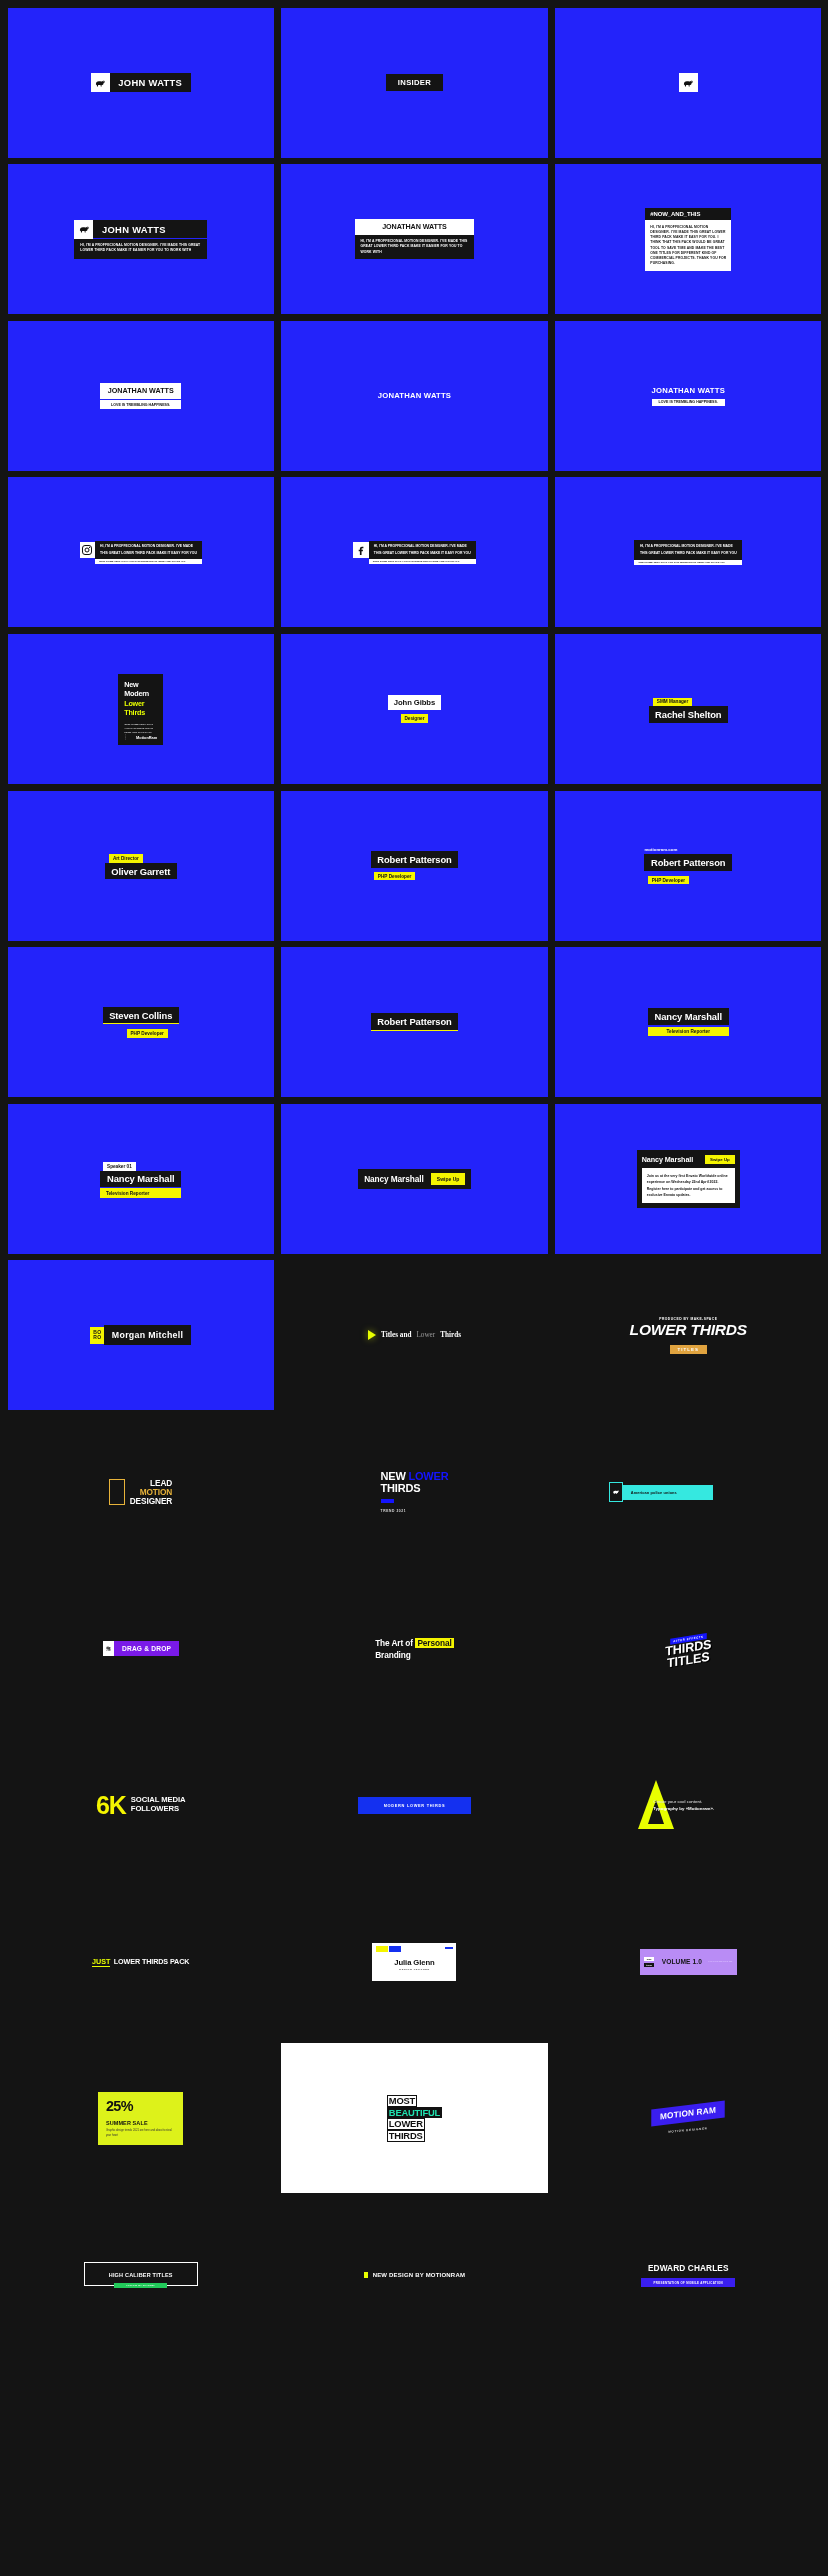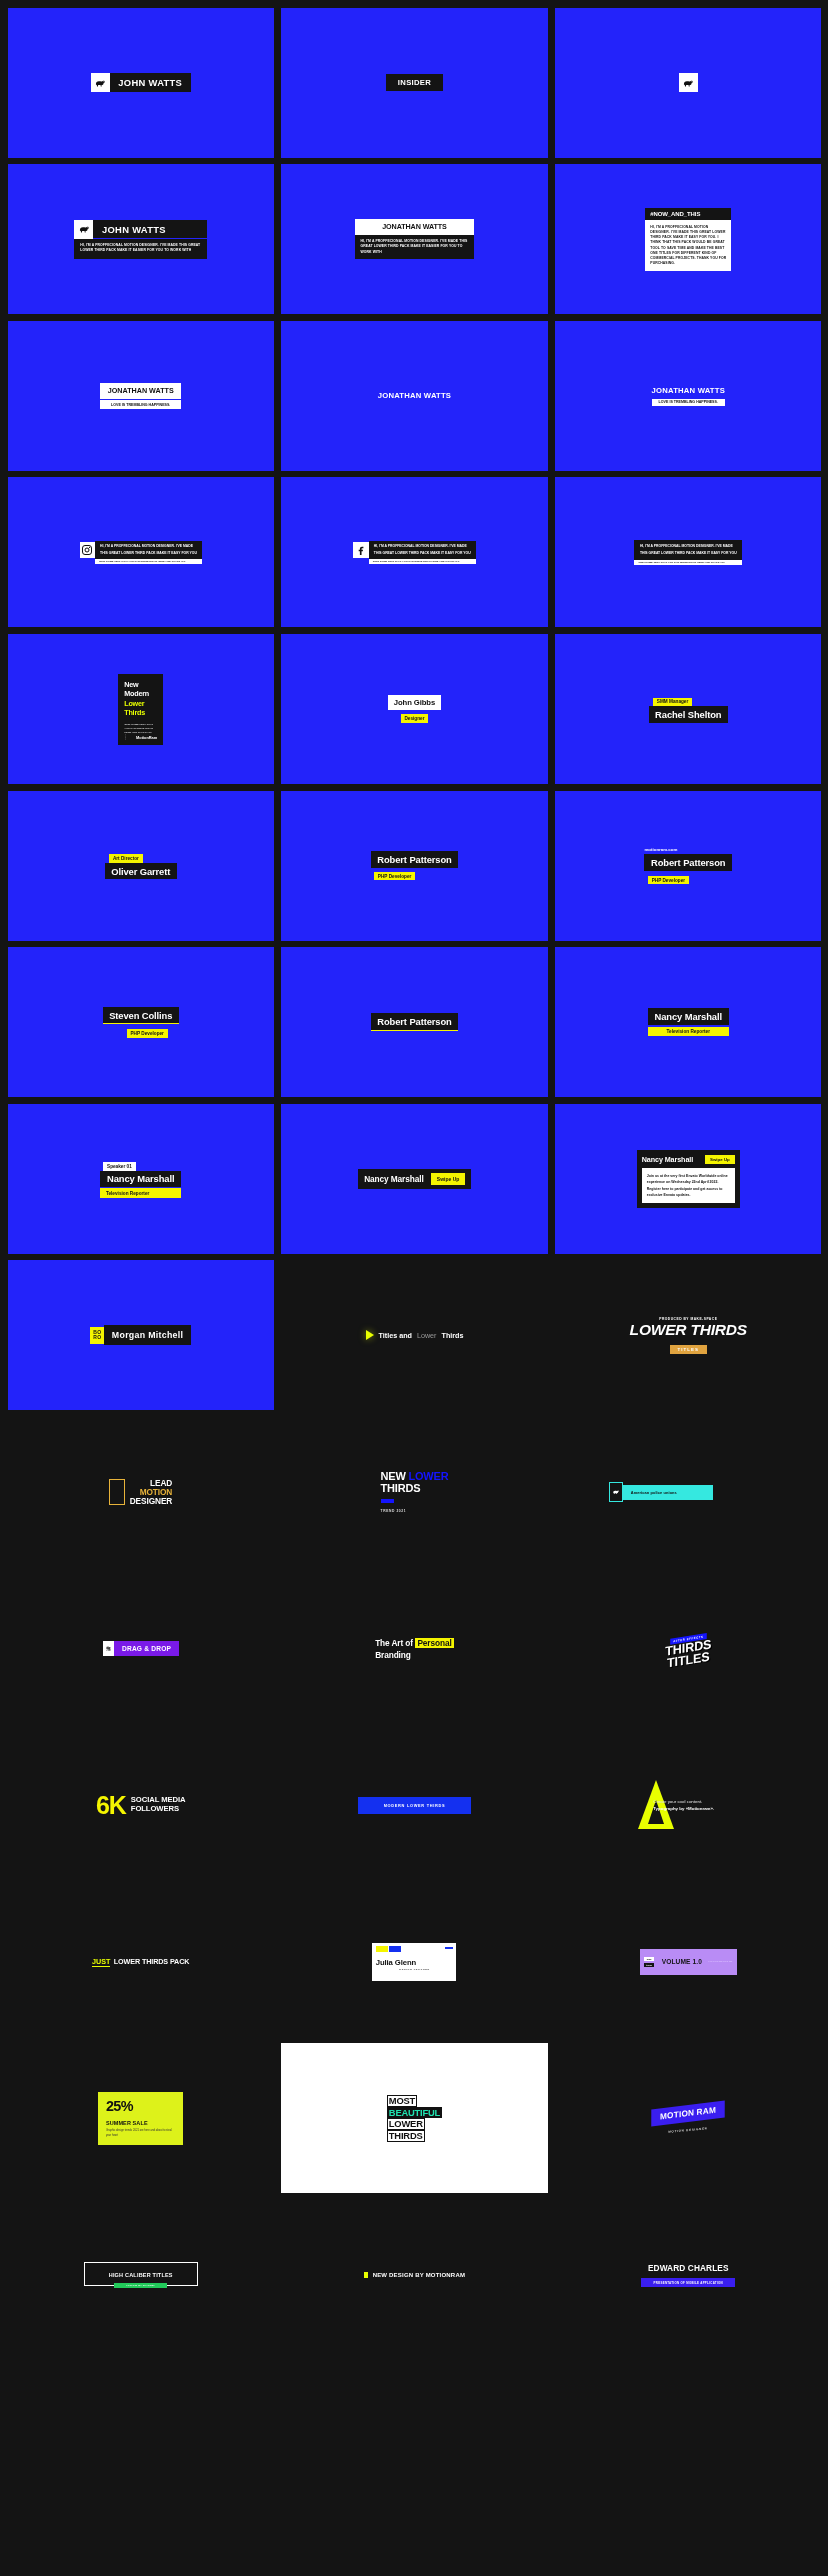--- a/index.html
+++ b/index.html
@@ -96,21 +96,21 @@
   .swipe-card { background:#141414; padding:5px; width:103px; }
   .swipe-top { display:flex; align-items:center; justify-content:space-between; }
   .swipe-body { background:#fff; color:#111; font-size:3.5px; line-height:1.85;
     padding:4.4px 5px; margin-top:4.4px; font-weight:600; }
 
   
   .boro { background:#f5f500; color:#111; font-weight:800; font-size:5px;
     line-height:1.05; padding:3.3px 2.8px; text-align:center; letter-spacing:0.3px;}
 
   
-  .hdr { display:flex; align-items:center; gap:5px; }
+  .hdr { display:flex; align-items:center; gap:5px;font-family:Liberation Serif, serif; }
   .hdr .tri { width:0;height:0;border-left:8.3px solid #e8ff00;
     border-top:5px solid transparent;border-bottom:5px solid transparent;
     filter: drop-shadow(0 0 3.9px rgba(232,255,0,.55)); }
   .hdr .t1 { color:#fff; font-size:7.2px; font-weight:700; }
   .hdr .t2 { color:#9a9a9a; font-size:7.2px; font-weight:400; }
   .hdr .t3 { color:#fff; font-size:7.2px; font-weight:700; }
 
   
   .lt-kicker { color:#fff; font-size:3.3px; font-weight:700; letter-spacing:0.5px; }
   .lt-main { color:#fff; font-size:15.5px; font-weight:800; letter-spacing:-0.2px; font-style:italic; }
@@ -170,21 +170,21 @@
 
   .jlt { display:flex; align-items:baseline; gap:3.3px; }
   .jlt .j { color:#e8ff00; font-size:7.2px; font-weight:800; border-bottom:1.7px solid #e8ff00; }
   .jlt .r { color:#fff; font-size:7.2px; font-weight:700; letter-spacing:-0.1px;text-align:right; }
 
   .jg { background:#fff; width:84px; height:38px; position:relative; padding:3.3px; }
   .jg .tags { display:flex; gap:1.7px; }
   .jg .t1 { background:#f5f500; width:12px; height:5.5px; }
   .jg .t2 { background:#1430f0; width:12px; height:5.5px; }
   .jg .t3 { position:absolute; right:3.9px; top:3.9px; background:#1430f0; width:7.7px; height:2.2px; }
-  .jg .nm { text-align:left; color:#111; font-size:7.7px; font-weight:700; margin-top:6px; letter-spacing:-0.1px;}
+  .jg .nm { text-align:center; color:#111; font-size:7.7px; font-weight:700; margin-top:6px; letter-spacing:-0.1px;}
   .jg .sub { text-align:center; color:#333; font-size:2.5px; font-weight:700; letter-spacing:0.6px; margin-top:1.7px;}
 
   .vol { background:#b98cf5; width:97px; height:25.4px; display:flex; align-items:center; padding:0 4.4px; }
   .vol .chips { display:flex; flex-direction:column; gap:1.7px; }
   .vol .c1 { background:#fff; color:#111; font-size:2.2px; font-weight:700; padding:1.1px 2.2px; text-align:center; }
   .vol .c2 { background:#141414; color:#fff; font-size:2.2px; font-weight:700; padding:1.1px 2.2px; text-align:center; }
   .vol .t { color:#141414; font-size:6.6px; font-weight:800; margin-left:7.7px; letter-spacing:0.1px; }
   .vol .f { color:#d9bbff; font-size:2.3px; font-weight:700; line-height:1.4; margin-left:auto; text-align:right;}
 
   .sale { background:#ddf21a; width:85px; padding:7.2px 7.7px; position:relative; }

